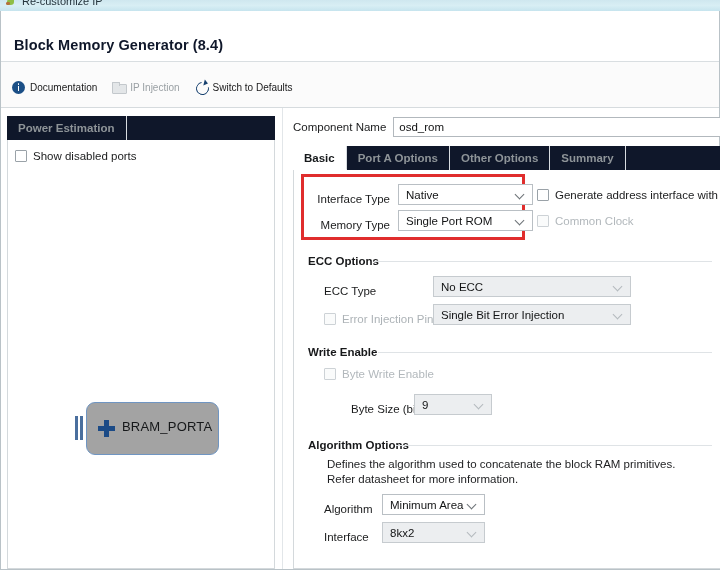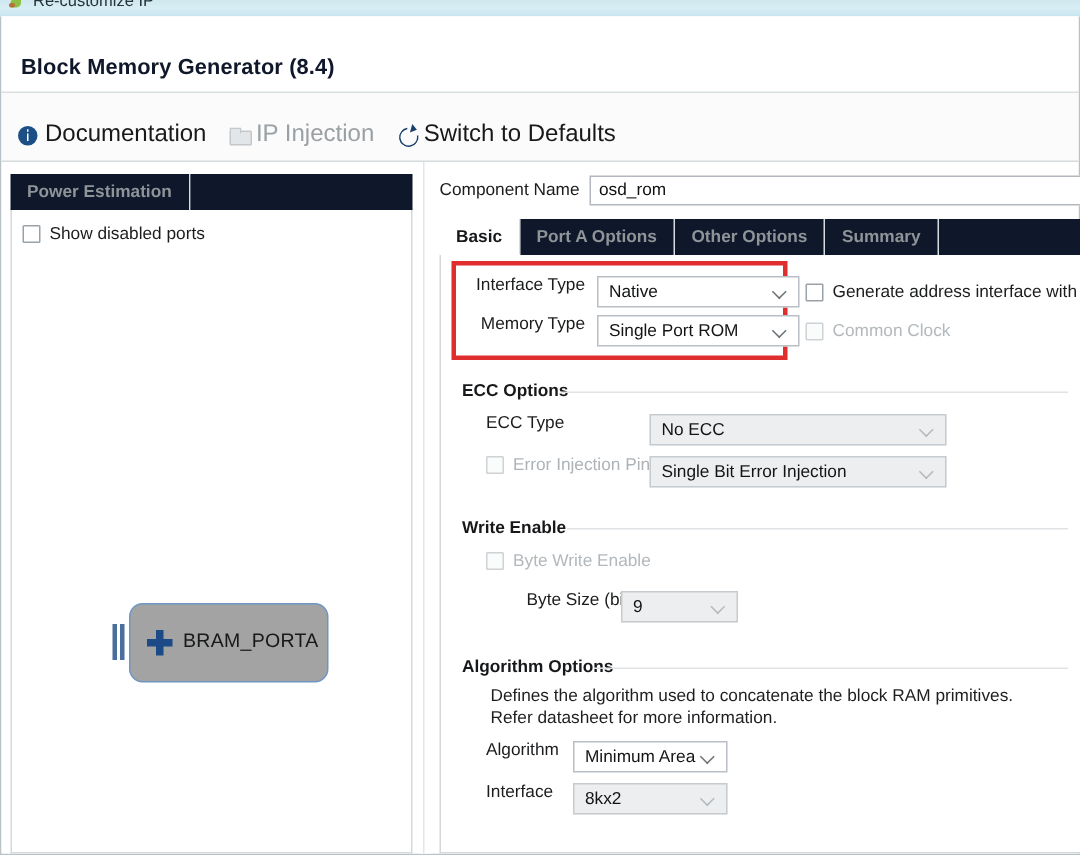--- a/index.html
+++ b/index.html
@@ -61,21 +61,21 @@
     position: absolute; left: 0; top: 51px; width: 718px; height: 46px;
     background: #fbfbfb;
     border-bottom: 1px solid #d6dbde;
   }
   #toolbar .tools {
     position: absolute; left: 11px; top: 19px;
     display: flex; align-items: center; gap: 15px;
   }
   .toolitem {
     display: flex; align-items: center; gap: 5px;
-    font-size: 16px; color: #19191a; white-space: nowrap;
+    font-size: 10px; color: #19191a; white-space: nowrap;
     cursor: default;
   }
   .toolitem.dim { color: #9aa0a4; }
   .ic { width: 13px; height: 13px; flex: none; position: relative; }
 
   
   .ic-info { border-radius: 50%; background: #1b4f86; }
   .ic-info::before {
     content: ""; position: absolute; left: 5.6px; top: 2.4px;
     width: 1.8px; height: 1.8px; border-radius: 50%; background: #fff;
@@ -230,21 +230,21 @@
 
   
   #redbox {
     position: absolute; left: 7px; top: 4px;
     width: 224px; height: 66px;
     border: 3px solid #e02d2d;
     pointer-events: none;
   }
 
   .frow {
-    position: absolute; display: flex; align-items: flex-start;
+    position: absolute; display: flex; align-items: flex-end;
   }
   .flabel {
     font-size: 11.5px; color: #1b1c1d; white-space: nowrap; text-align: right;
   }
   .flabel.dim { color: #adb3b7; }
 
   .sel {
     height: 21px; background: #ffffff;
     border: 1px solid #b9bfc4;
     display: flex; align-items: center;

